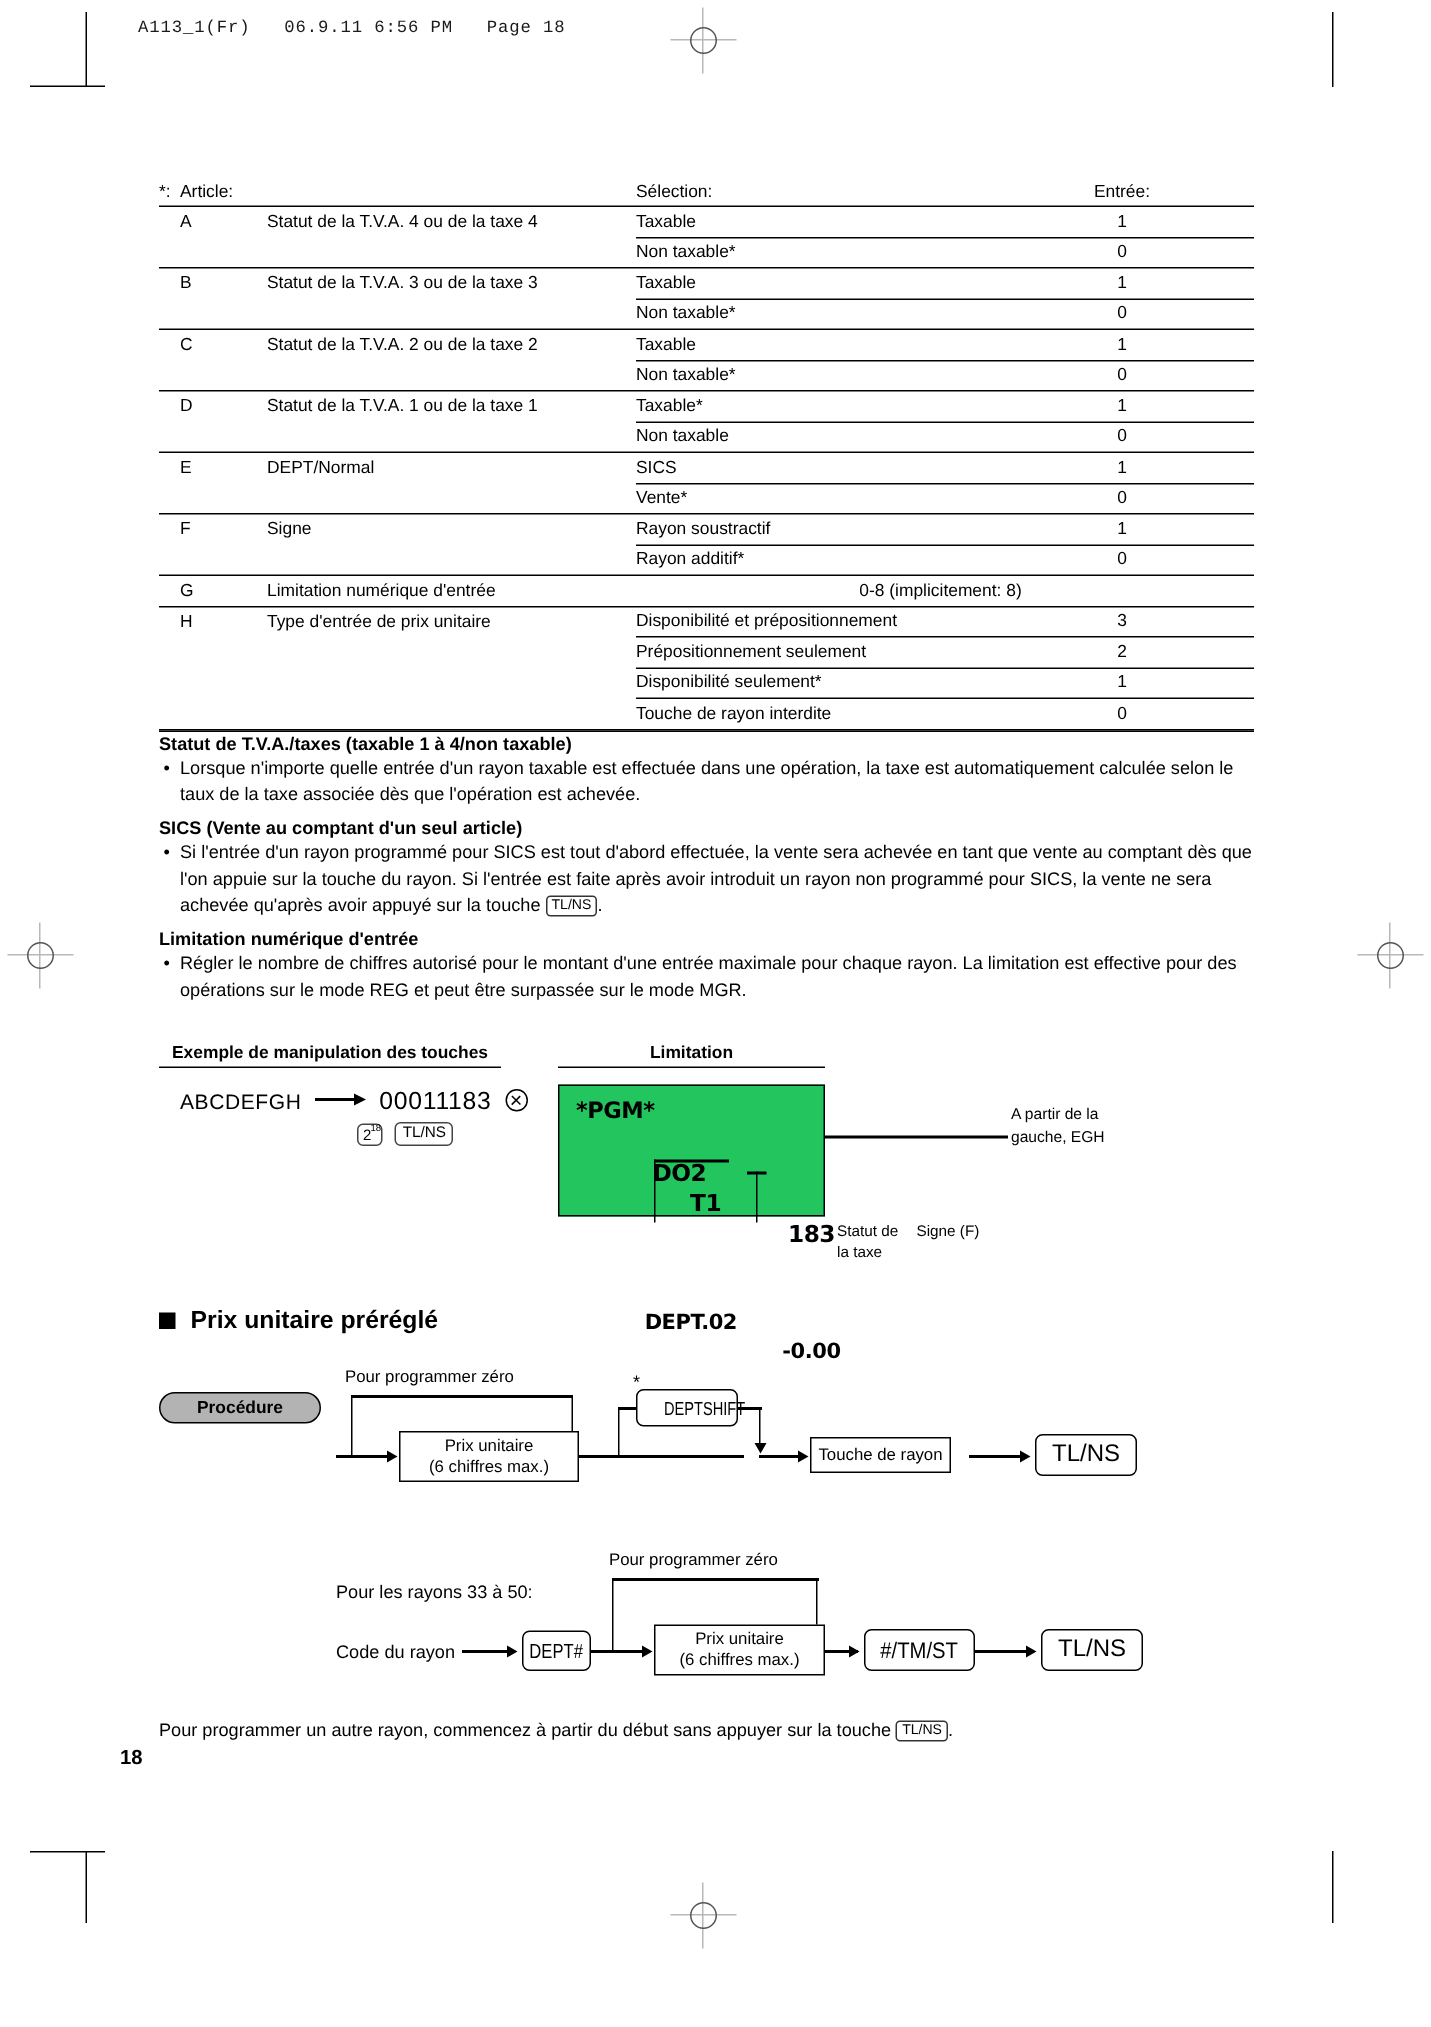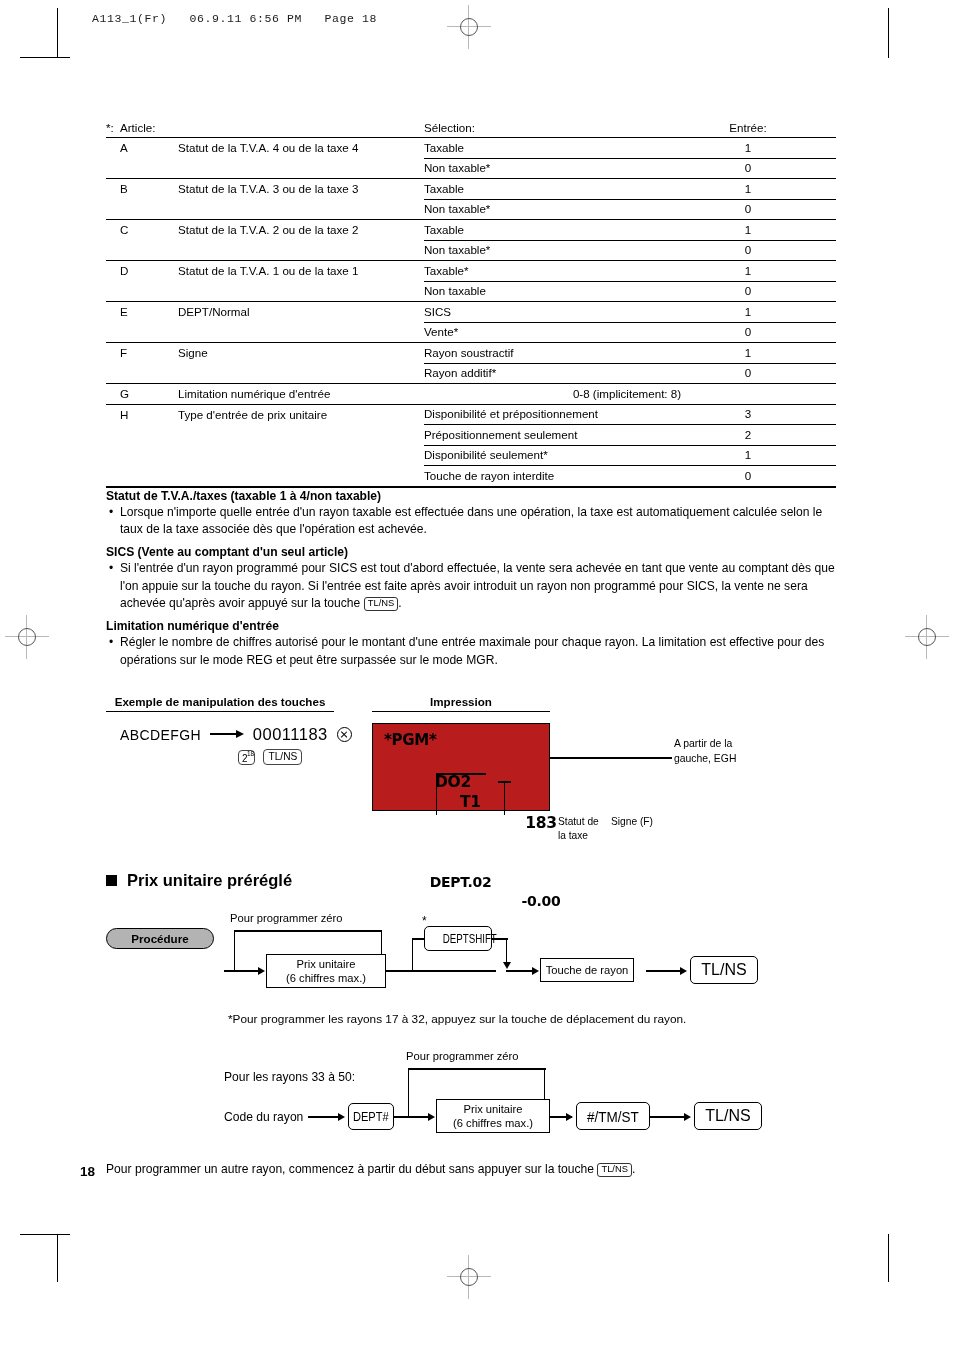--- a/index.html
+++ b/index.html
@@ -104,21 +104,21 @@
   .key-sm .base { position: absolute; left: 3px; bottom: 0px; font-size: 10px; }
   .key-sm .sup  { position: absolute; left: 8px; top: -1px; font-size: 6.4px; }
   .key-tlns {
     display: inline-block; border: 1px solid #444; border-radius: 4px;
     padding: 1px 4px 2px 4px; font-size: 10.2px; background: #fff; vertical-align: middle;
   }
 
   
   .receipt {
     position: absolute; left: 266px; top: 28px; width: 178px; height: 88px;
-    border: 1.4px solid #000; background: #b91c1c;
+    border: 1.4px solid #000; background: #22c55e;
   }
   .receipt-txt {
     position: absolute; left: 11px; top: 7px;
     font-family: "DejaVu Sans", sans-serif;
     font-weight: bold; font-size: 15.5px; line-height: 1.33;
     letter-spacing: -.3px;
   }
   .rline { position: relative; white-space: pre; }
   .rcol2 { position: absolute; left: 76px; }
   .rcol3 { position: absolute; left: 128px; text-align: center; width: 58px; }
@@ -351,21 +351,21 @@
     <p class="bullet"><span>Si l'entrée d'un rayon programmé pour SICS est tout d'abord effectuée, la vente sera achevée en tant que vente au comptant dès que l'on appuie sur la touche du rayon. Si l'entrée est faite après avoir introduit un rayon non programmé pour SICS, la vente ne sera achevée qu'après avoir appuyé sur la touche</span> <span class="chip">TL/NS</span><span>.</span></p>
   </div>
 
   <div class="sec" style="margin-top:6px;">
     <h4>Limitation numérique d'entrée</h4>
     <p class="bullet">Régler le nombre de chiffres autorisé pour le montant d'une entrée maximale pour chaque rayon. La limitation est effective pour des opérations sur le mode REG et peut être surpassée sur le mode MGR.</p>
   </div>
 
   <div class="example-wrap">
     <div class="hd-ex">Exemple de manipulation des touches</div>
-    <div class="hd-imp">Impression</div>
+    <div class="hd-imp">Limitation</div>
 
     <div class="keyseq">
       <span class="lbl">ABCDEFGH</span>
       <span class="arrow-long"></span>
       <span class="digits">00011183</span>
       <span class="circx"></span>
     </div>
 
     <div class="keyrow2">
       <span class="key-sm">
@@ -446,21 +446,20 @@
     </div>
 
     <div class="ln h" style="left:540px; top:68px; width:38px;"></div>
     <div class="ah" style="left:574px; top:64.5px;"></div>
 
     <div class="keybox" style="left:584px; top:54px; width:68px; height:28px;">
       <span style="font-size:16px;">TL/NS</span>
     </div>
   </div>
 
-  <div class="footnote">*Pour programmer les rayons 17 à 32, appuyez sur la touche de déplacement du rayon.</div>
 
   <div class="flow2">
     <div class="lab" style="left:118px; top:22px; font-size:12.1px;">Pour les rayons 33 à 50:</div>
     <div class="lab" style="left:300px; top:2px;">Pour programmer zéro</div>
 
     <div class="lab" style="left:118px; top:62px; font-size:12.1px;">Code du rayon</div>
     <div class="ln h" style="left:202px; top:68px; width:34px;"></div>
     <div class="ah" style="left:232px; top:64.5px;"></div>
 
     <div class="keybox" style="left:242px; top:55px; width:46px; height:27px;">

